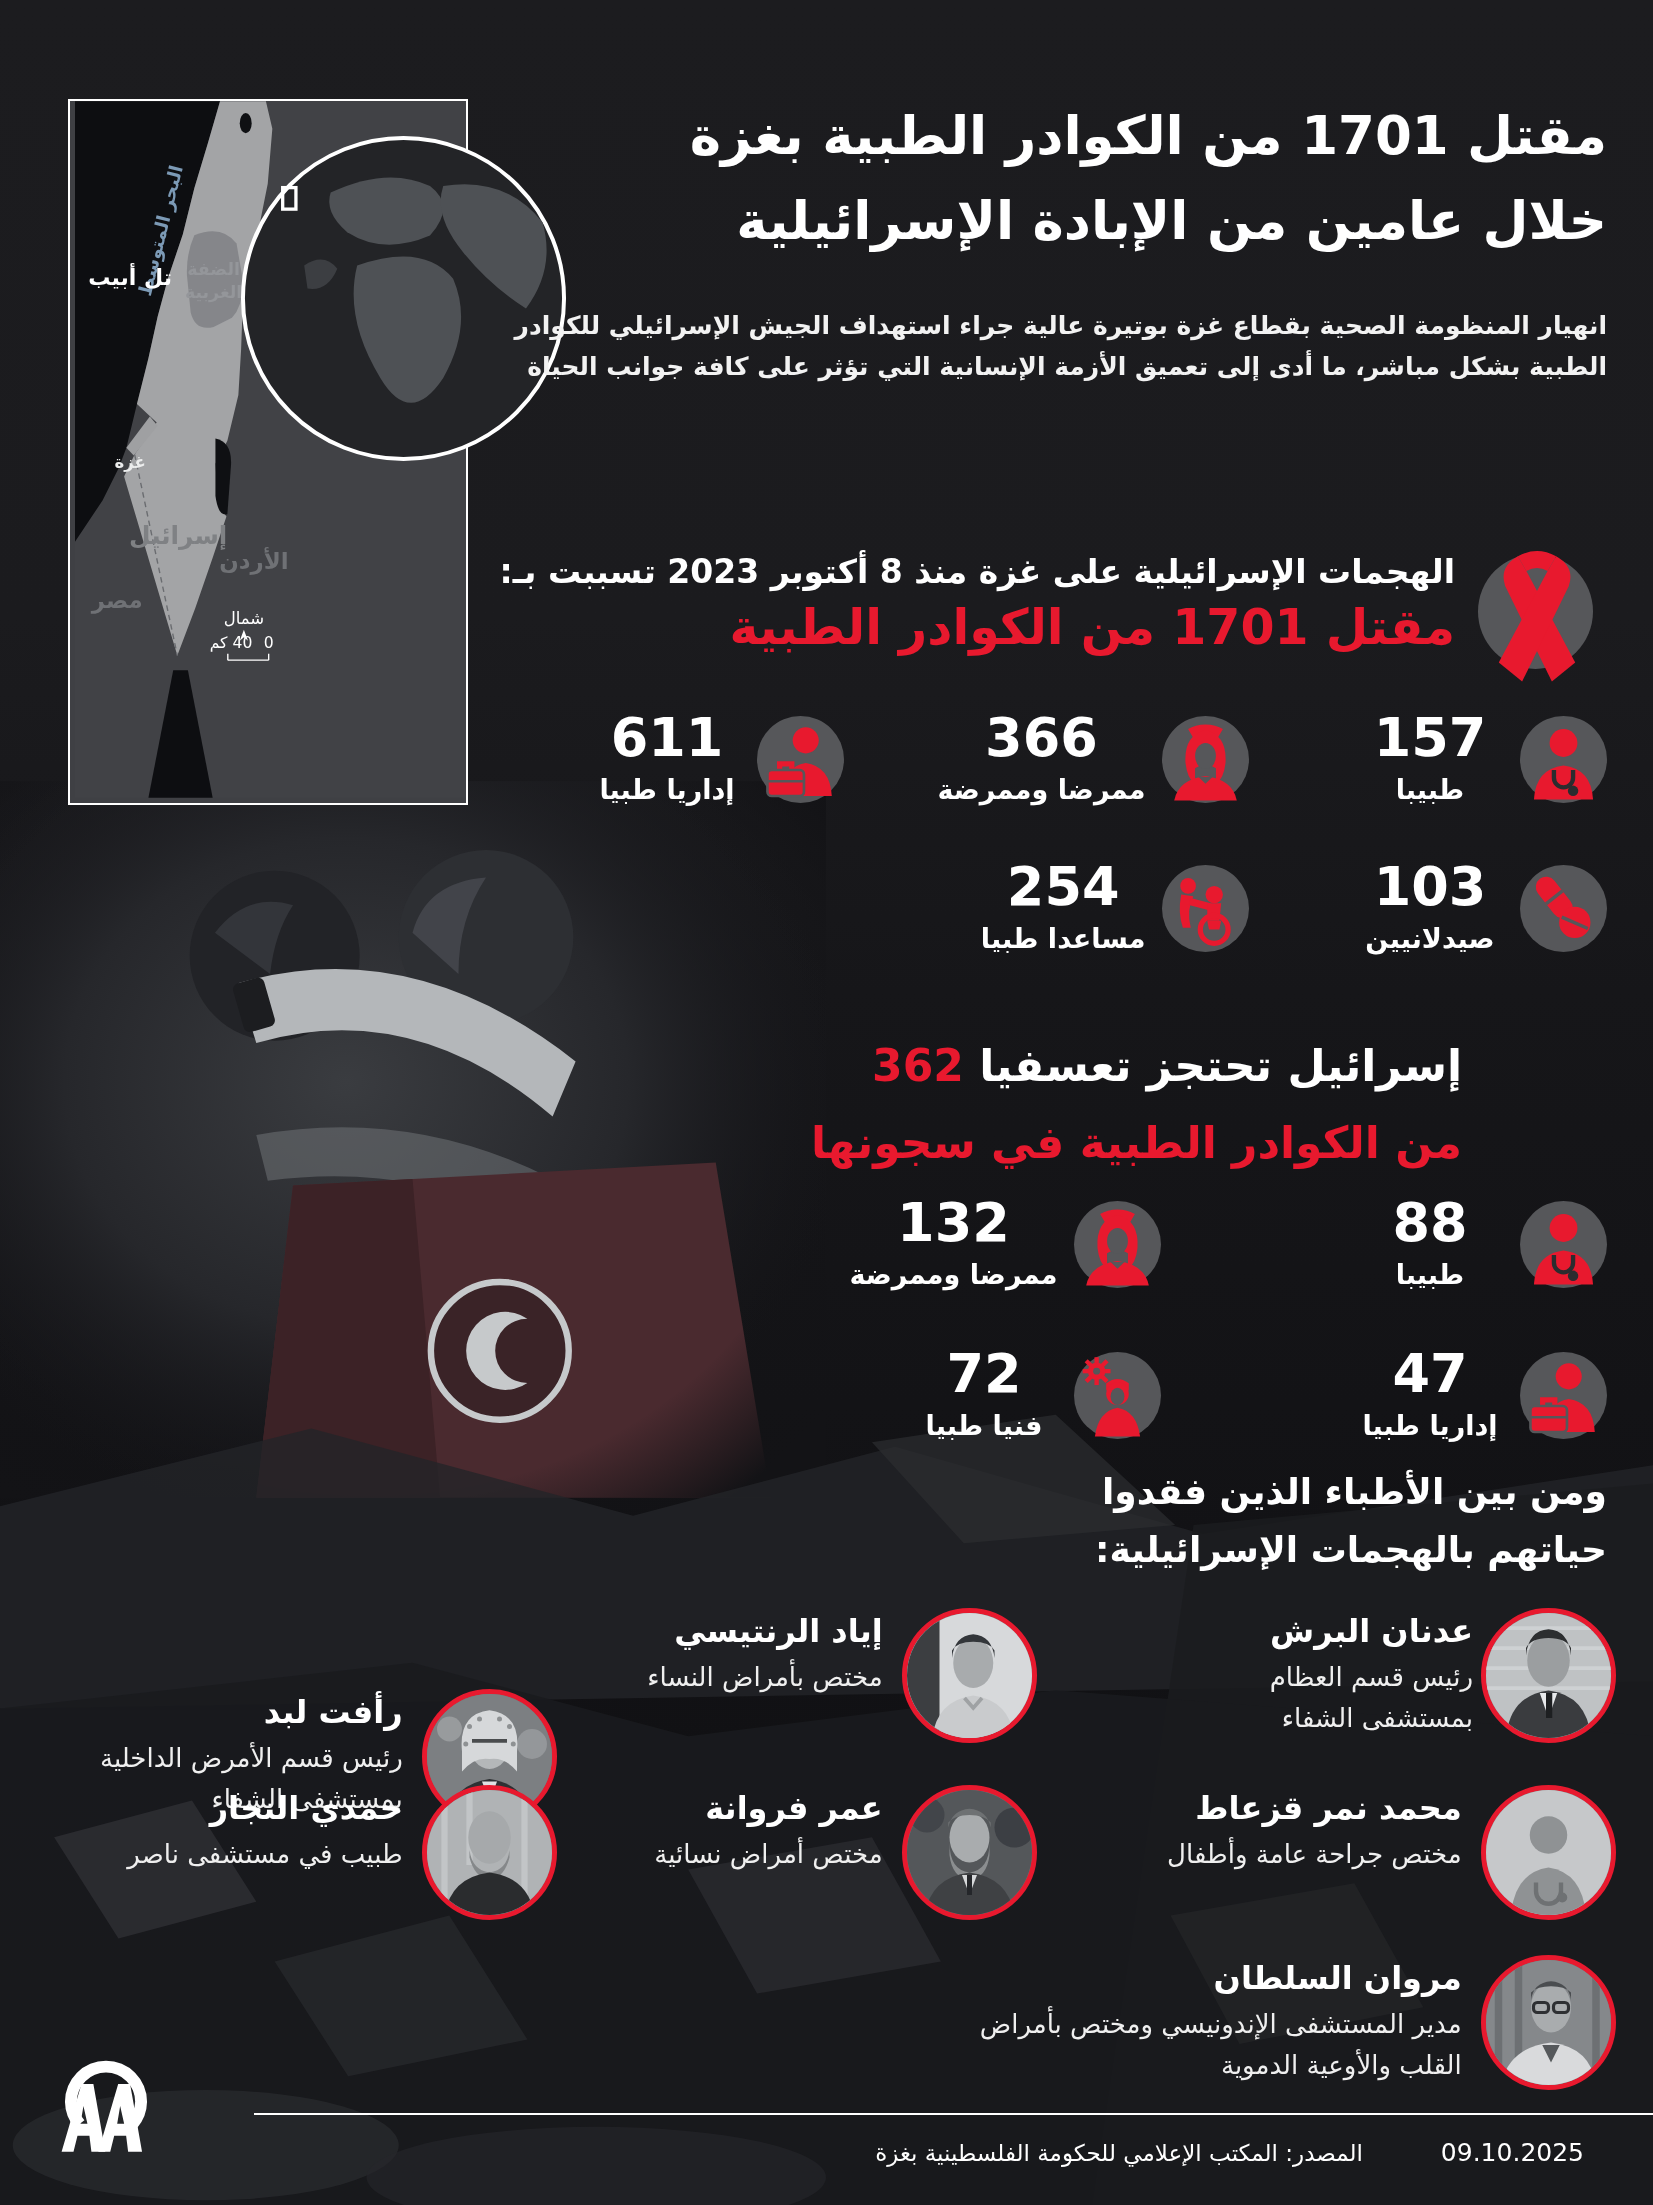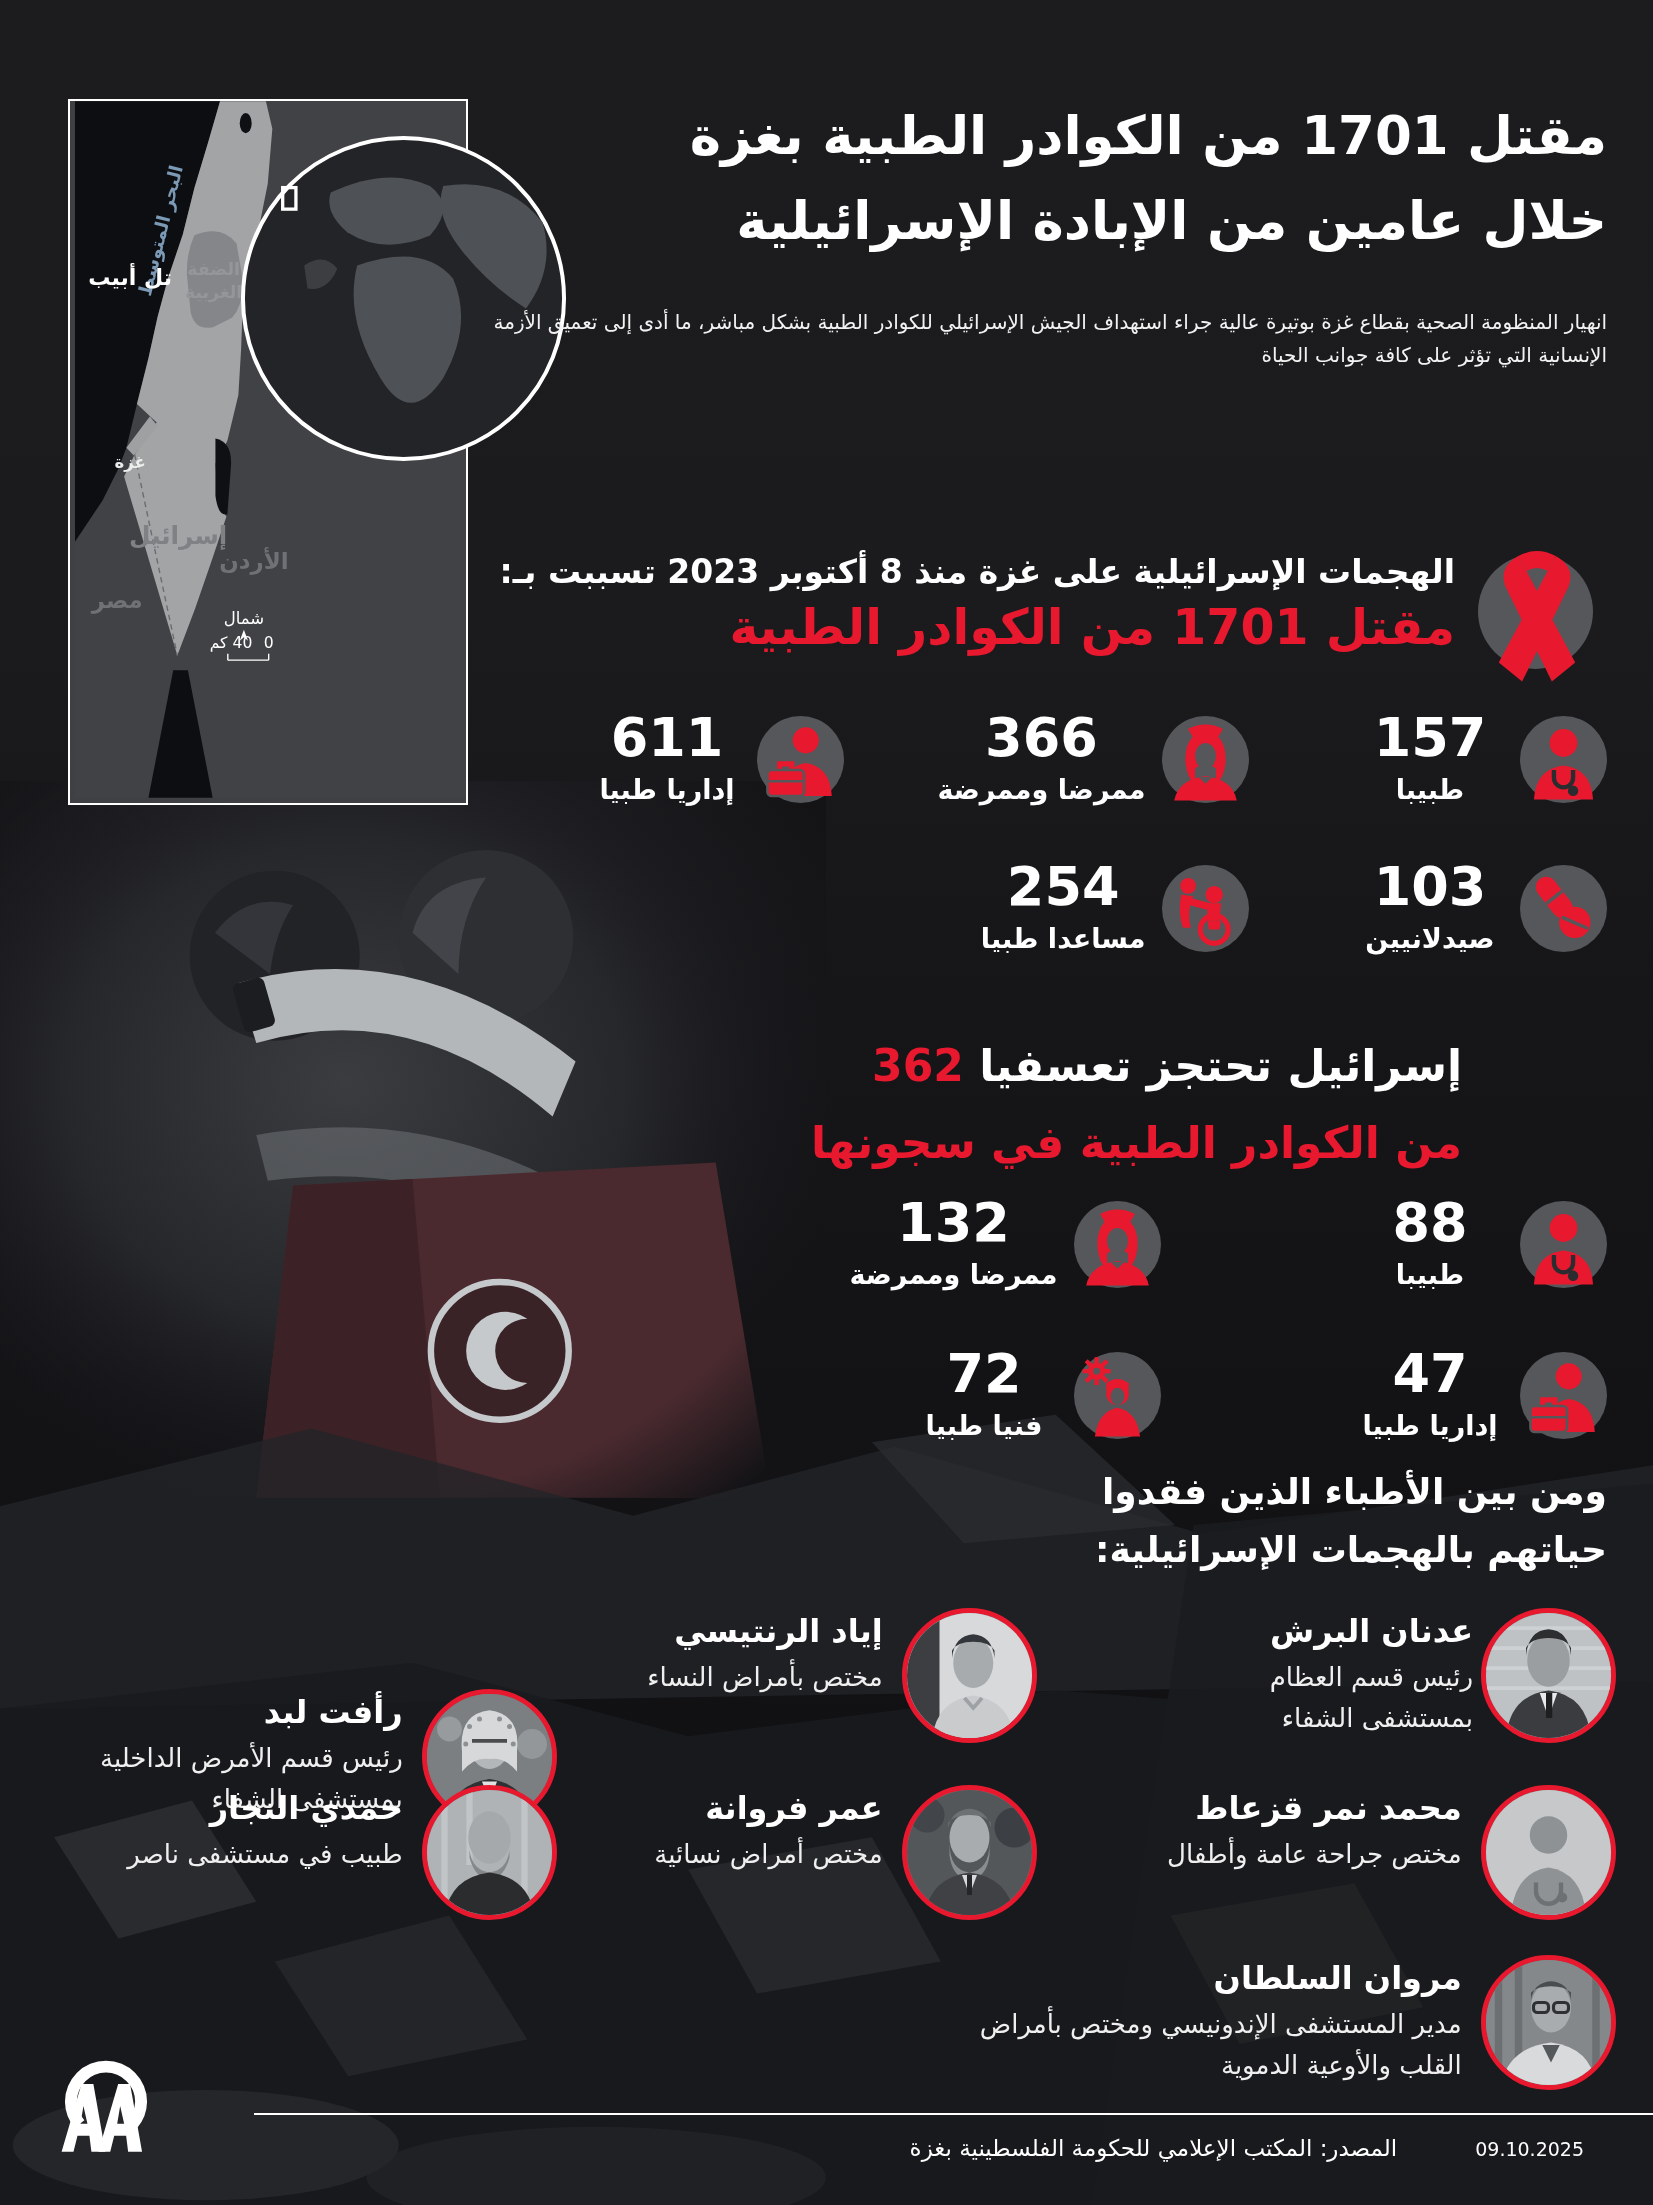--- a/index.html
+++ b/index.html
@@ -4,21 +4,21 @@
 <style>
   html,body{margin:0;padding:0;background:#101013;}
   body{font-family:"DejaVu Sans","Liberation Sans",sans-serif;}
   .canvas{position:relative;width:1654px;height:2205px;overflow:hidden;
     background:linear-gradient(180deg,#1c1c1f 0%,#1b1b1e 28%,#161619 45%,#121215 70%,#0f0f12 100%);}
   .abs{position:absolute;}
   .rtl{direction:rtl;text-align:right;}
   :root{--red:#e8192e;--circle:#56575a;--white:#ffffff;}
 
   .title{font-size:53px;font-weight:bold;color:#fff;line-height:1.6;}
-  .intro{font-size:20px;color:#f2f2f2;line-height:1.63;font-weight:400;}
+  .intro{font-size:25px;color:#f2f2f2;line-height:1.63;font-weight:700;}
   .lead{font-size:33px;font-weight:bold;color:#fff;line-height:1.4;}
   .red-headline{font-size:49px;font-weight:bold;color:var(--red);line-height:1.3;}
   .d-lead{font-size:44px;font-weight:bold;color:#fff;line-height:1.35;}
   .d-lead .num{color:var(--red);text-align:right;}
   .d-headline{font-size:44px;font-weight:bold;color:var(--red);line-height:1.3;}
 
   .stat{position:absolute;display:flex;gap:16.5px;align-items:flex-start;}
   .sicon{width:87px;height:87px;border-radius:50%;background:var(--circle);flex:none;margin-top:6.4px;position:relative;}
   .sicon svg{position:absolute;left:0;top:0;width:87px;height:87px;}
   .stext{text-align:center;min-width:147px;}
@@ -34,21 +34,21 @@
   .prole{font-size:26px;color:#efefef;line-height:1.58;margin-top:6.4px;font-weight:500;}
 
   .map-panel{left:69px;top:99px;width:396px;height:702px;border:2.3px solid #fff;background:#3f4044;z-index:3;}
   .globe{left:239px;top:133px;width:331px;height:331px;z-index:4;}
 
   .ribbon-wrap{width:115px;height:115px;border-radius:50%;background:var(--circle);}
   .ribbon-wrap svg{position:absolute;left:3.7px;top:-1.8px;width:110px;height:138px;overflow:visible;}
 
   .divider{left:255px;top:2113px;width:1399px;height:2.3px;background:#fff;z-index:6;}
   .footer-row{right:69px;top:2131px;display:flex;gap:78px;align-items:baseline;z-index:6;}
-  .f-date{font-size:19px;color:#fff;font-weight:500;direction:ltr;margin-top:7px;}
+  .f-date{font-size:25px;color:#fff;font-weight:500;direction:ltr;margin-top:7px;}
   .f-src{font-size:23px;color:#fff;font-weight:500;margin-left:40px;}
   .bgart{z-index:0;}
   .content{z-index:5;}
 </style>
 </head>
 <body>
 
 <div class="canvas">
 
   <svg width="0" height="0" style="position:absolute">

